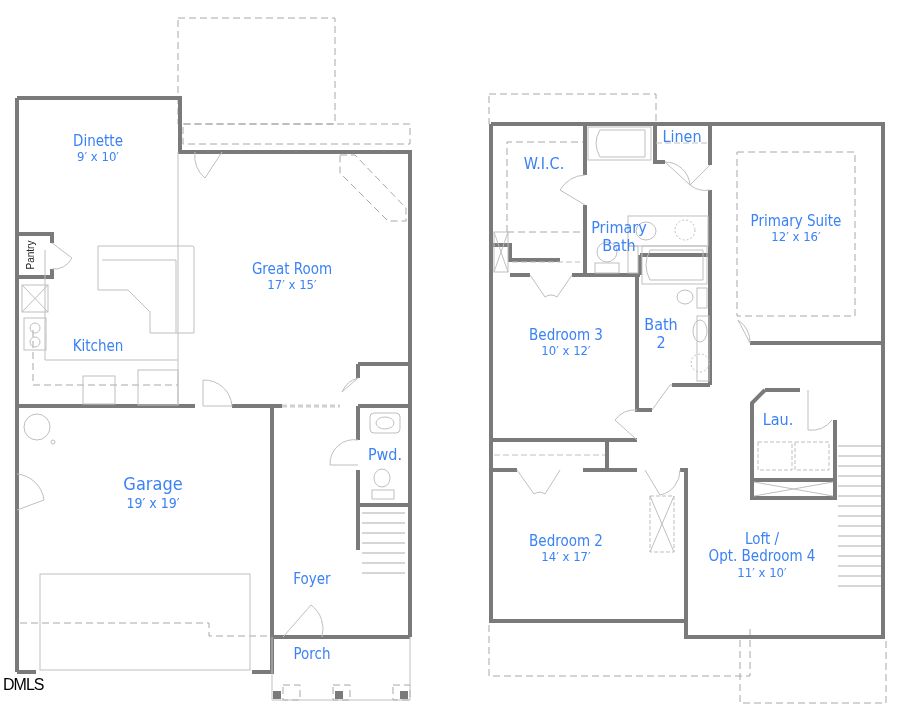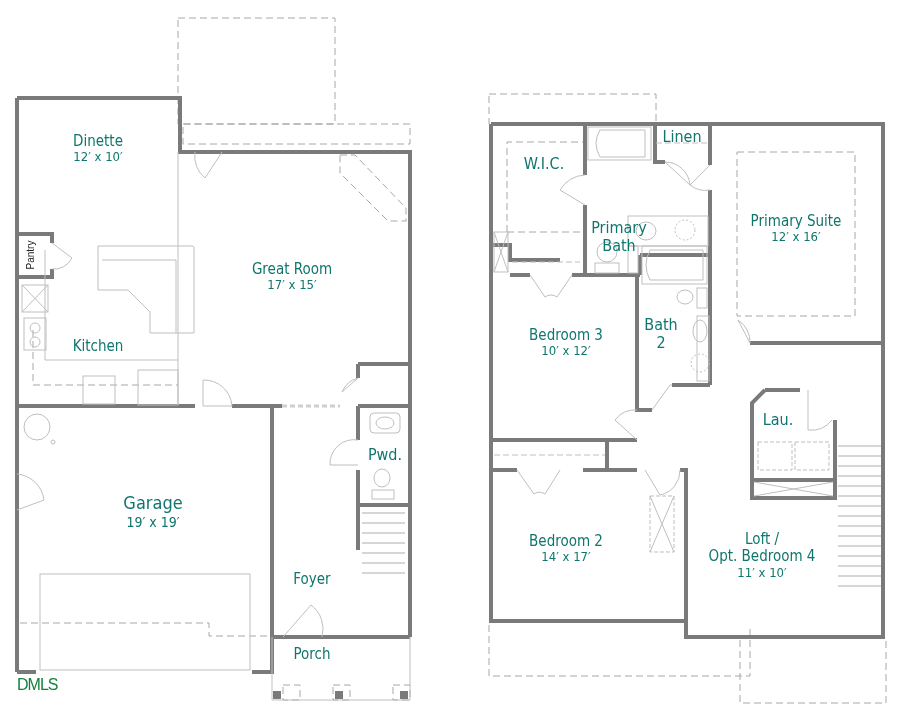--- a/index.html
+++ b/index.html
@@ -1,26 +1,26 @@
 <!DOCTYPE html>
 <html><head>
 <meta charset="utf-8">
 <style>
   html,body{margin:0;padding:0;background:#ffffff;}
   body{width:900px;height:717px;position:relative;overflow:hidden;font-family:"Liberation Sans",sans-serif;}
   svg{position:absolute;left:0;top:0;}
-  .lbl{position:absolute;text-align:center;color:#0f766e;font-family:"DejaVu Sans Condensed","Liberation Sans",sans-serif;line-height:1.15;transform:translateX(-50%);white-space:nowrap;}
+  .lbl{position:absolute;text-align:center;color:#3b82f6;font-family:"DejaVu Sans Condensed","Liberation Sans",sans-serif;line-height:1.15;transform:translateX(-50%);white-space:nowrap;}
   .lbl .n{display:block;font-size:15px;}
   .lbl .d{display:block;font-size:13px;}
   .sm .n{font-size:16px;}
-  .big .n{font-size:18px;margin-top:19px;}
+  .big .n{font-size:18px;}
   .big .d{font-size:14px;}
   .pantry{position:absolute;left:23px;top:238px;width:14px;height:34px;}
   .pantry span{position:absolute;left:50%;top:50%;transform:translate(-50%,-50%) rotate(-90deg);font-size:10px;color:#222;white-space:nowrap;}
-  .logo{position:absolute;left:17px;top:676px;font-size:16px;color:#15803d;letter-spacing:-1px;}
+  .logo{position:absolute;left:3px;top:676px;font-size:16px;color:#000000;letter-spacing:-1px;}
 </style>
 </head>
 <body>
 
 <svg width="900" height="717" viewBox="0 0 900 717">
   <g fill="none" stroke="#a8a8a8" stroke-width="1" stroke-dasharray="7,4">
 
     <rect x="178" y="18" width="157" height="106"></rect>
     <rect x="183" y="124" width="227" height="20"></rect>
 
@@ -214,21 +214,21 @@
     <path d="M652,410 L670,385 A25,25 0 0 1 672,385"></path>
     <path d="M637,410 A25,25 0 0 0 615,420 L637,440"></path>
     <path d="M750,343 L738,320 A26,26 0 0 1 750,343"></path>
     <path d="M645,470 L660,495 A25,25 0 0 0 680,470"></path>
     <path d="M808,390 L808,430 A25,25 0 0 0 832,420"></path>
   </g>
 </svg>
 
 <div class="lbl" style="left:98px;top:133px;">
   <span class="n">Dinette</span>
-  <span class="d">12′ x 10′</span>
+  <span class="d">9′ x 10′</span>
 </div>
 <div class="lbl" style="left:292px;top:261px;">
   <span class="n">Great Room</span>
   <span class="d">17′ x 15′</span>
 </div>
 <div class="lbl" style="left:98px;top:318px;margin-top:20px;">
   <span class="n">Kitchen</span>
 </div>
 <div class="pantry">
   <span>Pantry</span>

